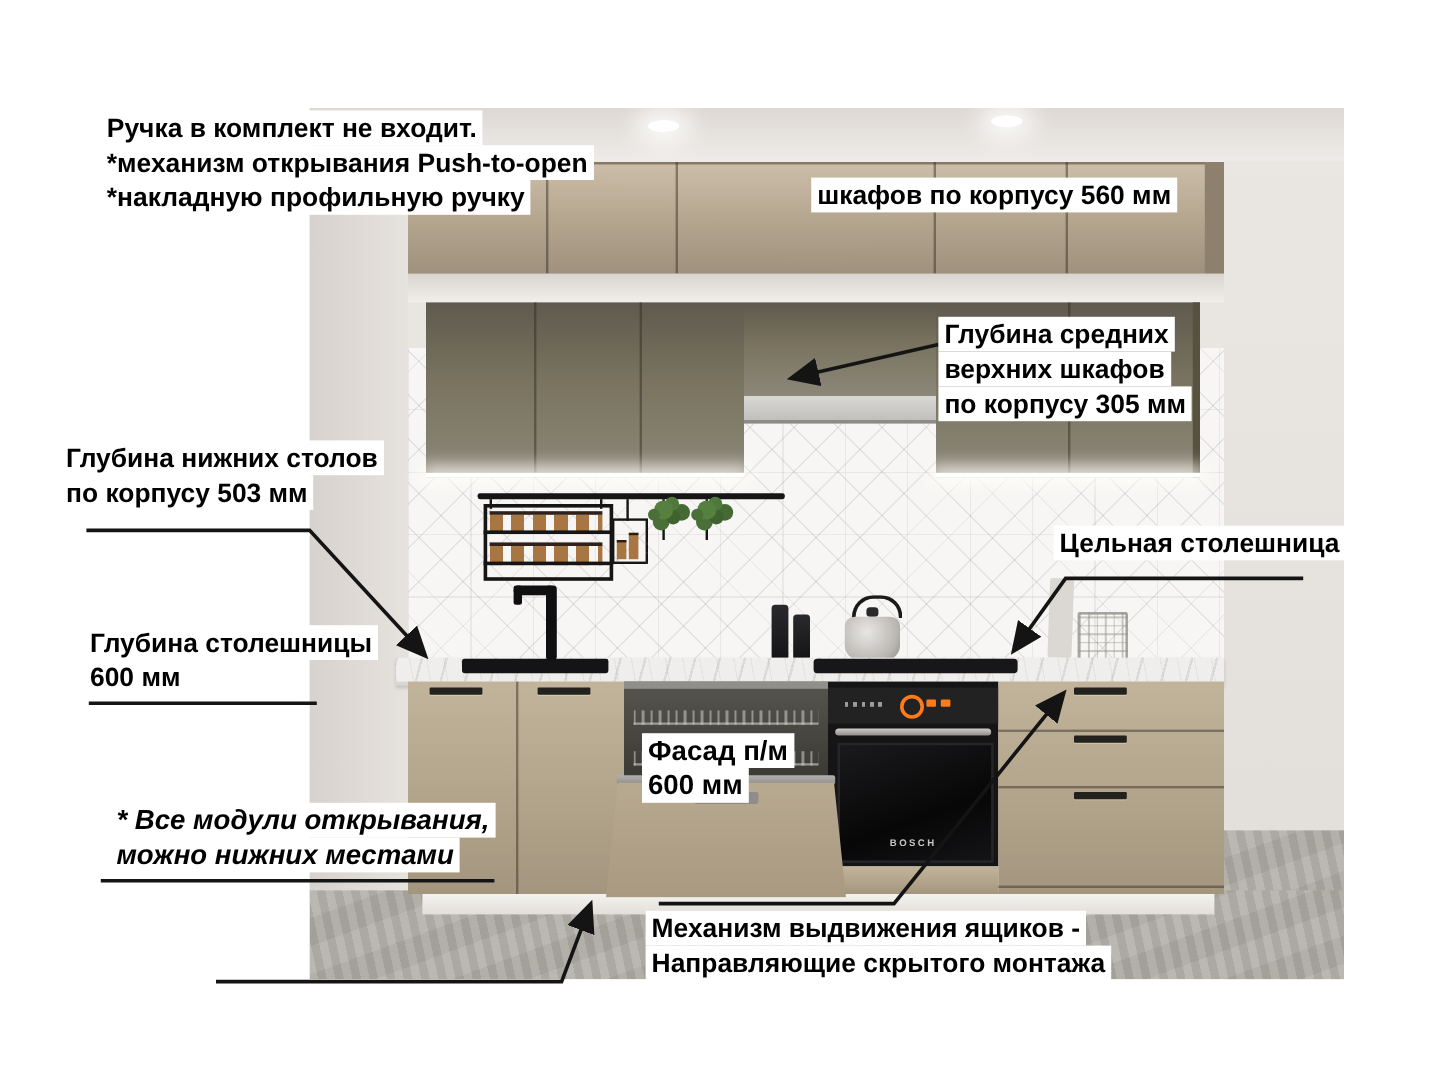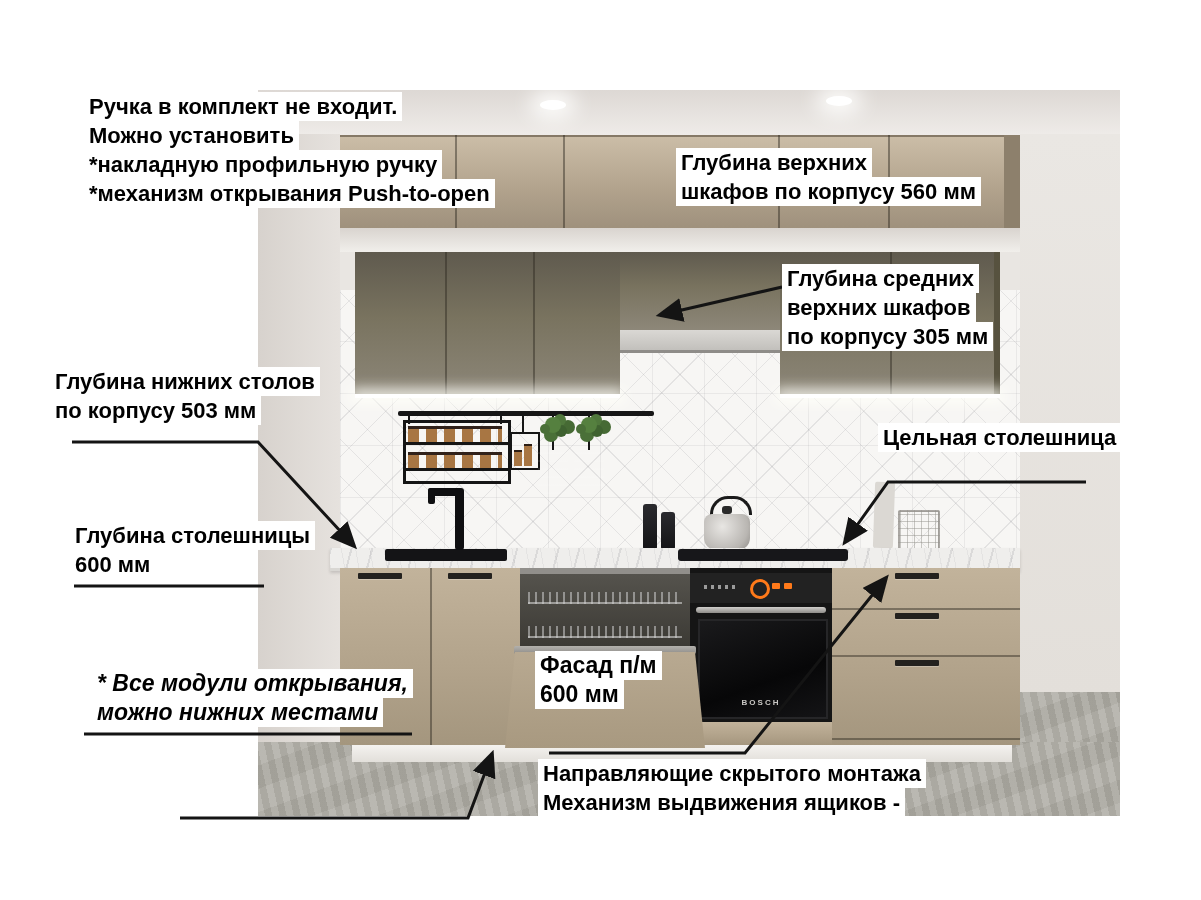--- a/index.html
+++ b/index.html
@@ -201,59 +201,57 @@
     <path d="M72,442 L258,442 L354,546" stroke="#141414" stroke-width="3" fill="none" marker-end="url(#ah)"></path>
     <path d="M74,586 L264,586" stroke="#141414" stroke-width="3" fill="none"></path>
     <path d="M1086,482 L888,482 L845,542" stroke="#141414" stroke-width="3" fill="none" marker-end="url(#ah)"></path>
     <path d="M84,734 L412,734" stroke="#141414" stroke-width="3" fill="none"></path>
     <path d="M180,818 L468,818 L492,754" stroke="#141414" stroke-width="3" fill="none" marker-end="url(#ah)"></path>
     <path d="M549,753 L745,753 L886,578" stroke="#141414" stroke-width="3" fill="none" marker-end="url(#ah)"></path>
   </svg>
 
   <div class="note" style="left:84px;top:92px;">
     <span class="chip">Ручка в комплект не входит.</span>
-    <span class="chip">Можно установить</span>
+    <span class="chip">*механизм открывания Push-to-open</span>
     <span class="chip">*накладную профильную ручку</span>
-    <span class="chip">*механизм открывания Push-to-open</span>
   </div>
 
   <div class="note" style="left:676px;top:148px;">
-    <span class="chip">Глубина верхних</span>
     <span class="chip">шкафов по корпусу 560 мм</span>
   </div>
 
   <div class="note" style="left:782px;top:264px;">
     <span class="chip">Глубина средних</span>
     <span class="chip">верхних шкафов</span>
     <span class="chip">по корпусу 305 мм</span>
   </div>
 
   <div class="note" style="left:50px;top:367px;">
     <span class="chip">Глубина нижних столов</span>
     <span class="chip">по корпусу 503 мм</span>
   </div>
 
   <div class="note" style="left:70px;top:521px;">
     <span class="chip">Глубина столешницы</span>
     <span class="chip">600 мм</span>
   </div>
 
-  <div class="note" style="left:878px;top:423px;">
+  <div class="note" style="left:878px;top:438px;">
     <span class="chip">Цельная столешница</span>
   </div>
 
-  <div class="note big" style="left:535px;top:651px;">
+  <div class="note big" style="left:535px;top:611px;">
     <span class="chip">Фасад п/м</span>
     <span class="chip">600 мм</span>
   </div>
 
   <div class="note italic" style="left:92px;top:669px;">
     <span class="chip">* Все модули открывания,</span>
     <span class="chip">можно нижних местами</span>
   </div>
 
 
   <div class="note" style="left:538px;top:759px;">
+    <span class="chip">Механизм выдвижения ящиков -</span>
     <span class="chip">Направляющие скрытого монтажа</span>
-    <span class="chip">Механизм выдвижения ящиков -</span>
   </div>
 
 </div>
 
 </body></html>

